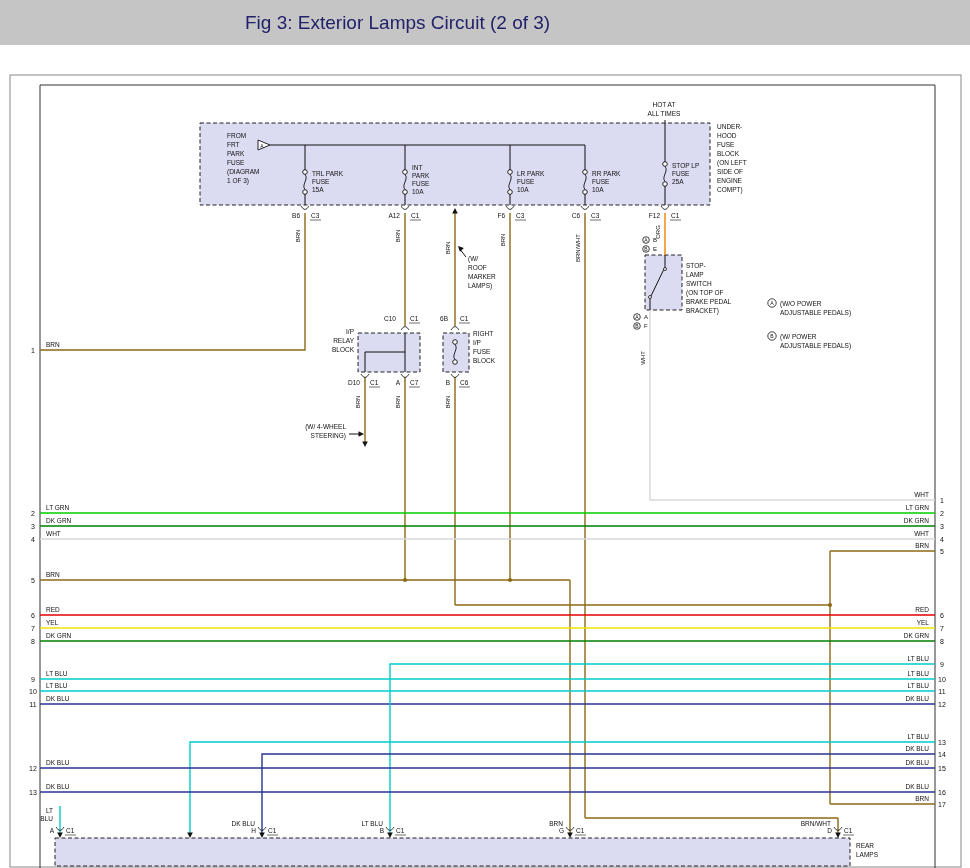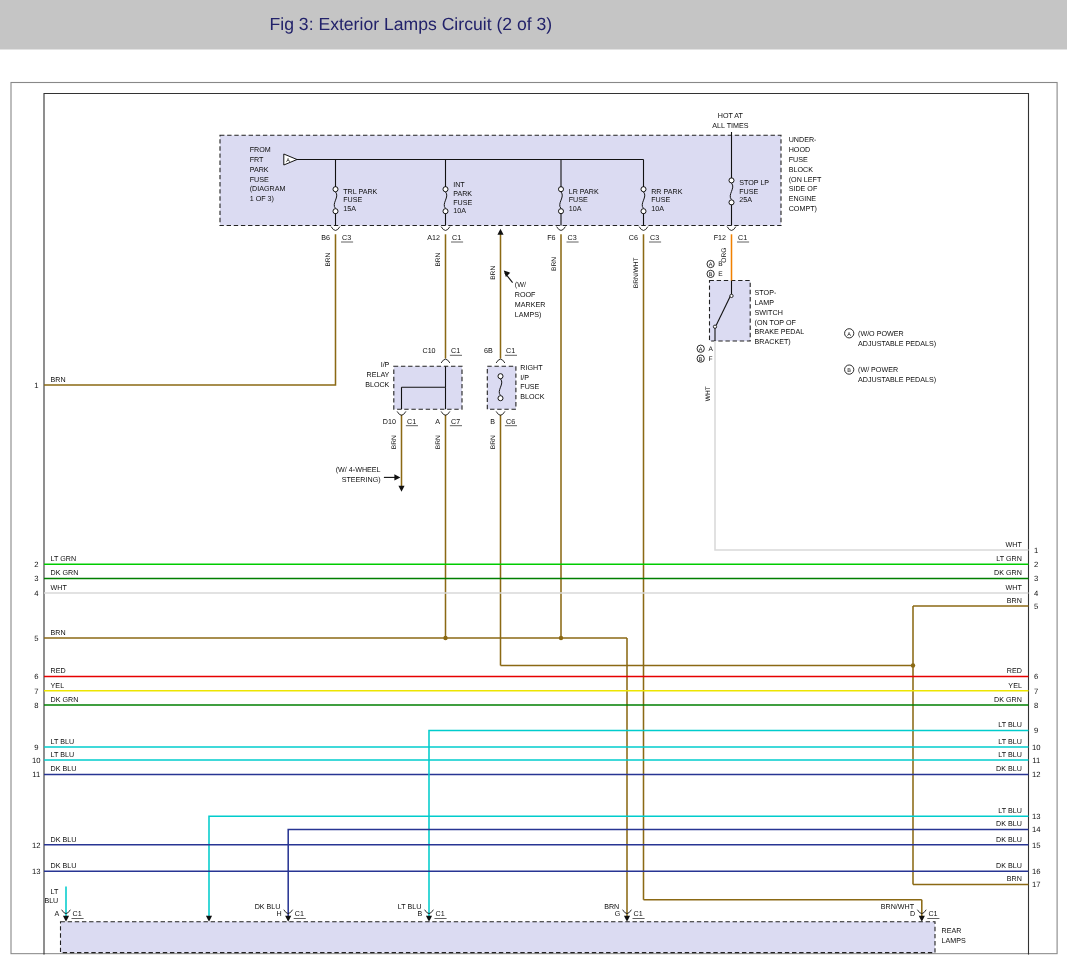--- a/index.html
+++ b/index.html
@@ -1,18 +1,18 @@
 <!DOCTYPE html>
 <html><head>
 <meta charset="utf-8">
 <style>
   html,body{margin:0;padding:0;background:#fff;}
   body{width:970px;height:868px;position:relative;overflow:hidden;font-family:"Liberation Sans",sans-serif;}
   .header{position:absolute;top:0;left:0;width:970px;height:45px;background:#c5c5c5;z-index:2;}
-  .header .title{position:absolute;left:245px;top:0;line-height:45px;font-size:16px;color:#22226a;}
+  .header .title{position:absolute;left:245px;top:0;line-height:45px;font-size:19px;color:#22226a;}
   #diagram-svg{position:absolute;top:0;left:0;z-index:1;}
   #diagram-svg text{font-family:"Liberation Sans", sans-serif;}
 </style>
 </head>
 <body>
 
 <div class="header">
   <span class="title">Fig 3: Exterior Lamps Circuit (2 of 3)</span>
 </div>
 

